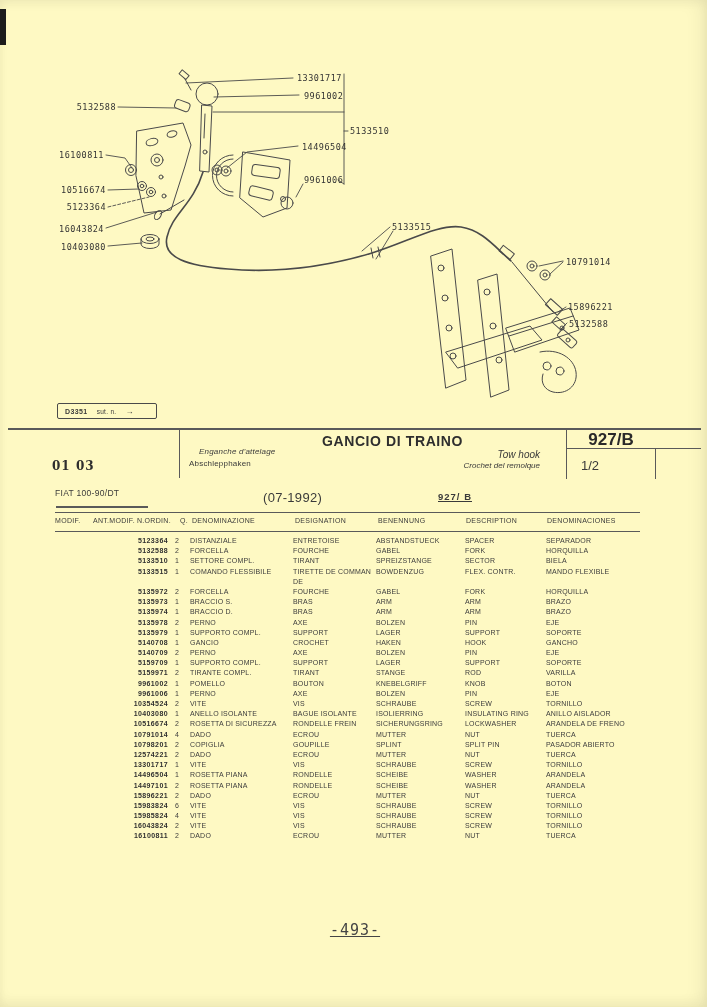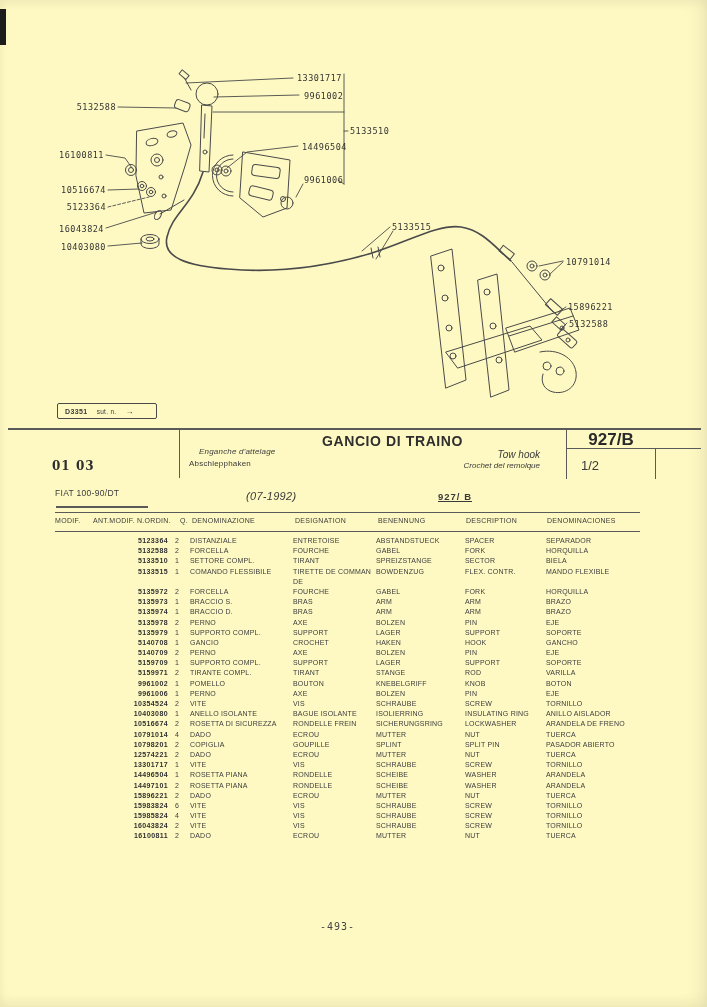--- a/index.html
+++ b/index.html
@@ -21,30 +21,30 @@
   .models{position:absolute;left:49px;top:436px;font-family:"DejaVu Serif",serif;font-weight:bold;font-size:16px;letter-spacing:.3px;color:#2e2e2e;}
   .code-small{position:absolute;left:52px;top:459px;font-family:"DejaVu Serif",serif;font-weight:bold;font-size:12px;letter-spacing:1px;color:#2e2e2e;}
   .title-it{position:absolute;left:322px;top:433px;font-weight:bold;font-size:14px;letter-spacing:.6px;color:#2e2e2e;}
   .sub-fr{position:absolute;left:199px;top:447px;font-style:italic;font-size:8px;letter-spacing:.2px;}
   .sub-de{position:absolute;left:189px;top:459px;font-size:8px;letter-spacing:.2px;text-align:center;}
   .sub-en{position:absolute;left:380px;top:449px;width:160px;text-align:right;font-style:italic;font-size:10px;}
   .sub-es{position:absolute;left:380px;top:461px;width:160px;text-align:right;font-style:italic;font-size:8px;}
   .plate{position:absolute;left:566px;top:430px;width:90px;text-align:center;font-weight:bold;font-size:17px;color:#2a2a2a;}
   .sheet{position:absolute;left:570px;top:458px;width:40px;text-align:center;font-size:13px;}
   .meta-model{position:absolute;left:55px;top:488px;font-size:8.5px;letter-spacing:.3px;}
-  .meta-date{position:absolute;left:246px;top:490px;font-size:11px;letter-spacing:.3px;font-style:italic;}
+  .meta-date{position:absolute;left:263px;top:490px;font-size:13px;letter-spacing:.3px;}
   .meta-plate{position:absolute;left:438px;top:491px;font-weight:bold;font-size:9.5px;letter-spacing:1px;text-decoration:underline;}
   
   .thead span{position:absolute;top:517px;font-size:7px;letter-spacing:.3px;color:#3a3a3a;}
   #tbody{position:absolute;left:122px;top:536px;width:545px;}
   .prow{display:grid;grid-template-columns:46px 22px 103px 83px 89px 81px auto;height:10.2px;line-height:10.2px;}
   .pc{font-size:7px;letter-spacing:.2px;white-space:nowrap;overflow:visible;color:#3c3c3c;}
   .pc.c0{text-align:right;font-weight:bold;letter-spacing:.4px;color:#303030;}
   .pc.c1{padding-left:7px;}
-  .footer{position:absolute;left:320px;top:921px;width:70px;font-family:"DejaVu Sans Mono",monospace;font-size:10px;letter-spacing:1px;color:#444;}
+  .footer{position:absolute;left:320px;top:921px;width:70px;text-align:center;font-family:"DejaVu Sans Mono",monospace;font-size:15px;letter-spacing:1px;color:#444;text-decoration:underline;}
   
   svg{position:absolute;left:0;top:0;}
   svg text{font-family:"DejaVu Sans Mono",monospace;font-size:8.5px;letter-spacing:.5px;fill:#333;}
 </style>
 </head>
 <body>
 
 <div id="page">
 
   <div class="corner-mark"></div>

